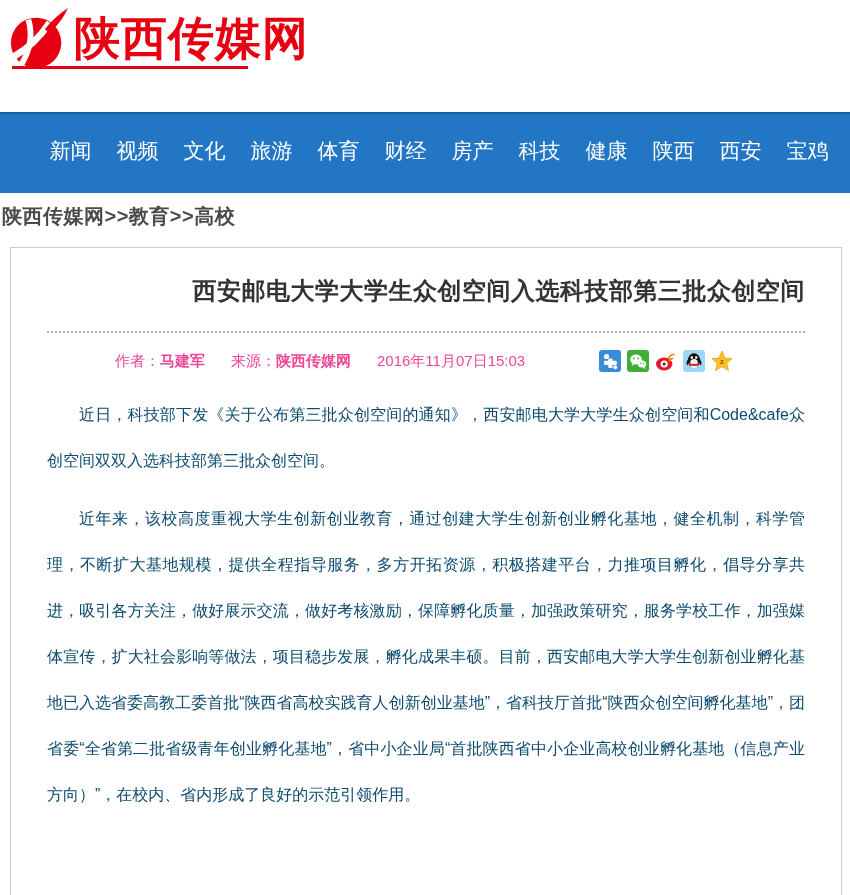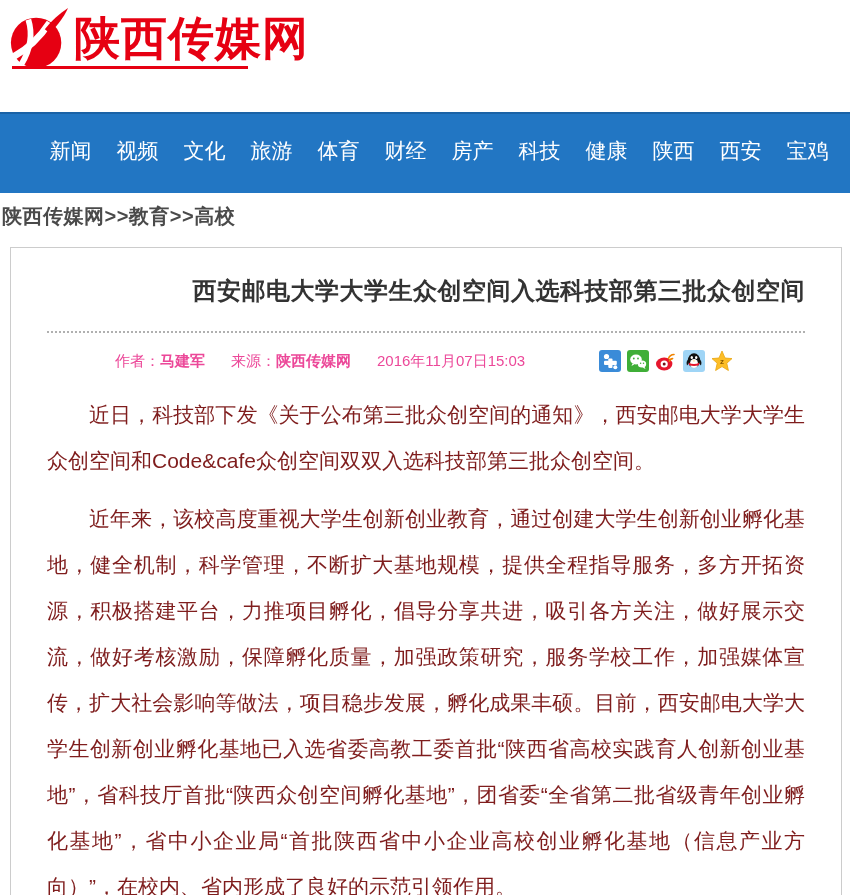--- a/index.html
+++ b/index.html
@@ -38,21 +38,21 @@
               color:#ec4899; padding-left:68px; }
   .meta-row .lbl { font-weight:normal; }
   .meta-row .val { font-weight:bold; }
   .meta-seg { margin-right:26px; white-space:nowrap; }
   .meta-date { margin-right:0; }
   .share-bar { display:flex; align-items:center; gap:6px; margin-left:auto; margin-right:72px; }
   .share-bar svg { display:block; cursor:pointer; }
 
   
   .article-body { margin-top:20px; }
-  .article-body p { font-size:21px; line-height:46px; color:#7f1d1d; text-indent:2em;
+  .article-body p { font-size:16px; line-height:46px; color:#0c4a6e; text-indent:2em;
                     text-align:justify; margin-bottom:12px; }
 </style>
 </head>
 <body>
 
 <div class="header">
   <svg class="logo-icon" viewBox="0 0 64 66">
     <circle cx="29" cy="38" r="26" fill="#e60012"></circle>
     <path d="M6 52 Q28 40 43 17" stroke="#fff" stroke-width="7" fill="none"></path>
     <path d="M21 14 Q28 36 14 60" stroke="#fff" stroke-width="6" fill="none"></path>

